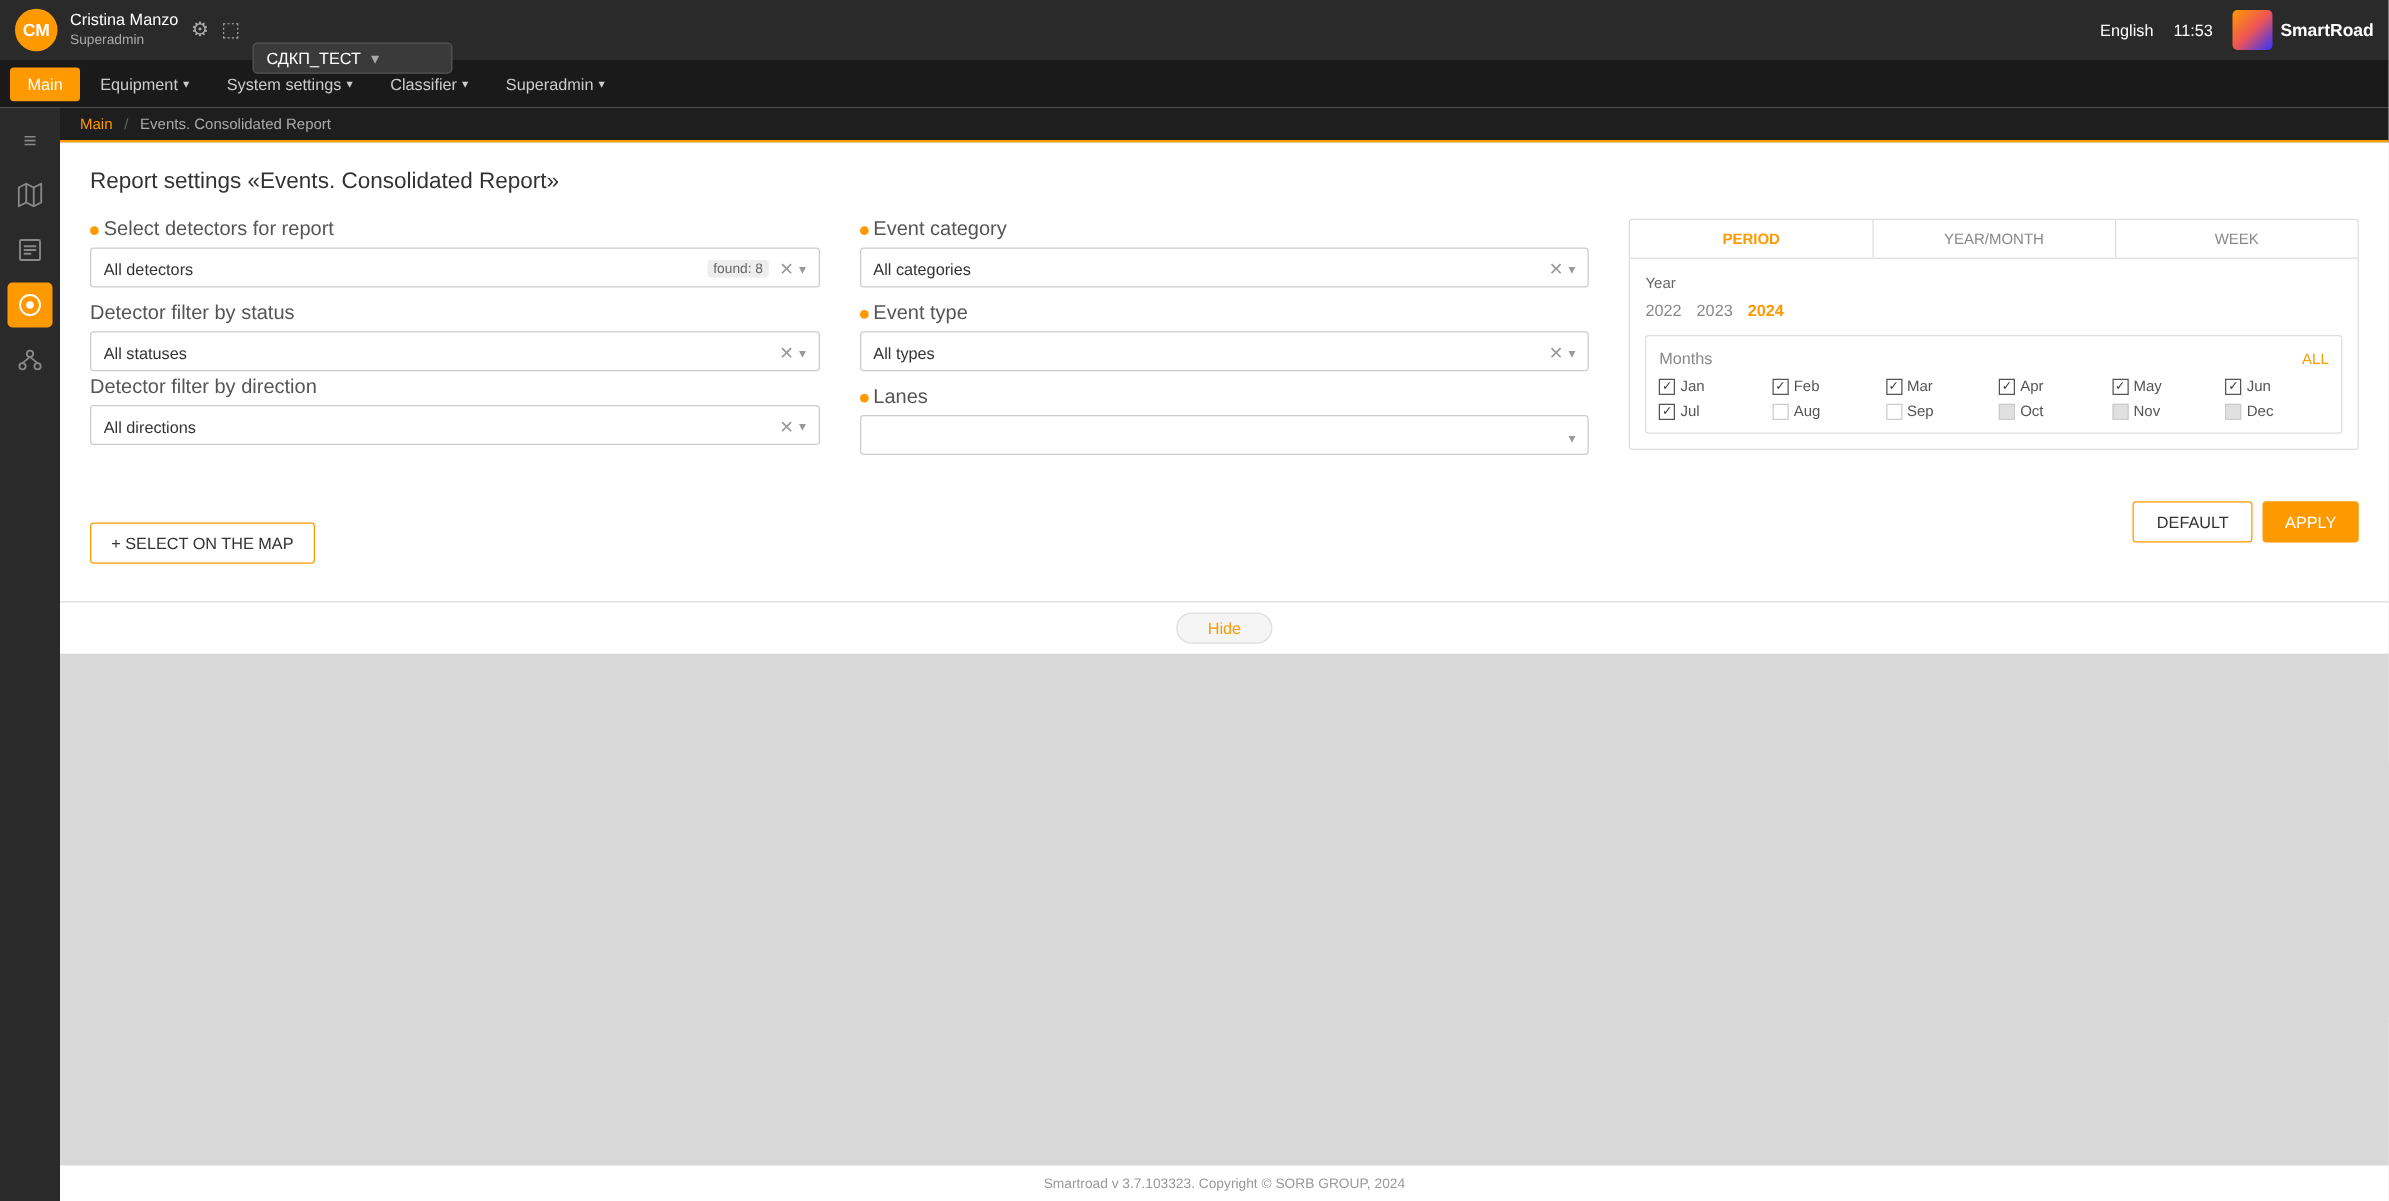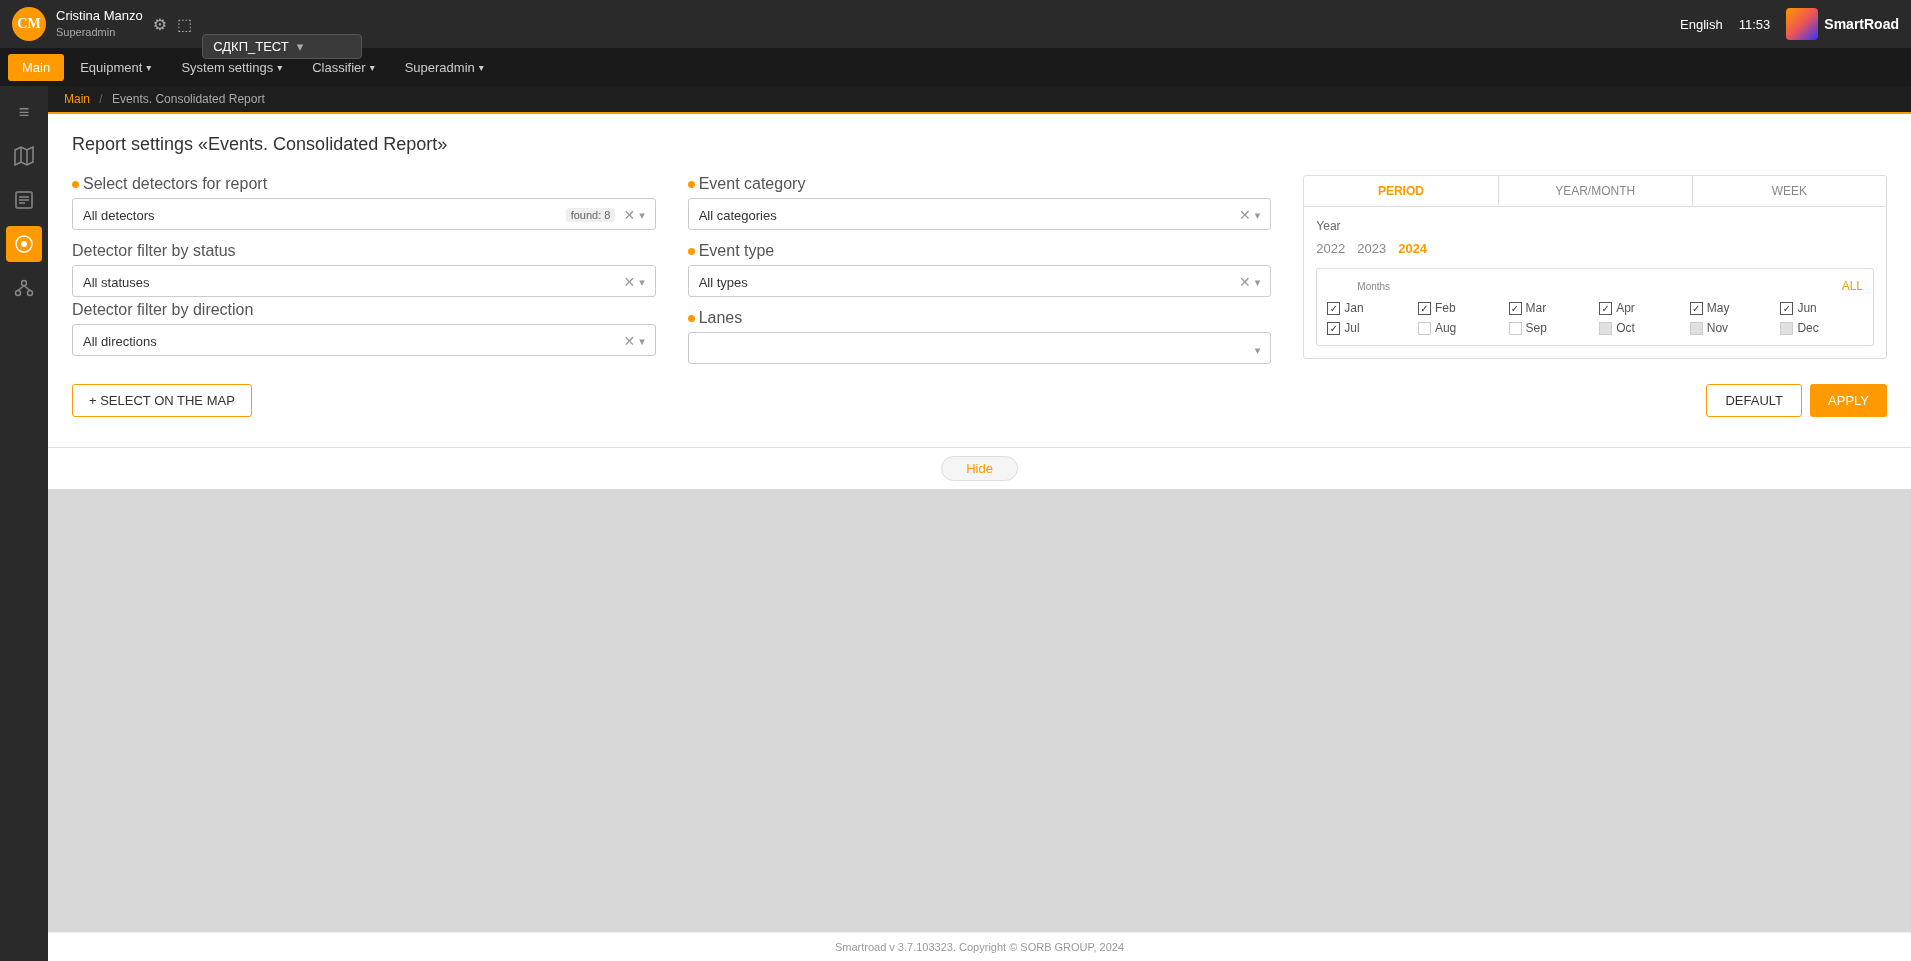--- a/index.html
+++ b/index.html
@@ -18,21 +18,21 @@
       display: flex;
       align-items: center;
       gap: 10px;
       flex: 1;
     }
     .user-avatar {
       width: 34px; height: 34px;
       background: #f90;
       border-radius: 50%;
       display: flex; align-items: center; justify-content: center;
-      color: white; font-weight: bold; font-size: 14px; font-family: Liberation Serif, serif;
+      color: white; font-weight: bold; font-size: 14px;
     }
     .user-info { line-height: 1.3; }
     .user-name { color: #fff; font-size: 13px; font-weight: normal; }
     .user-role { color: #aaa; font-size: 11px; }
     .top-bar-icons { display: flex; gap: 10px; align-items: center; }
     .top-bar-icon { color: #aaa; font-size: 16px; cursor: pointer; }
     .project-selector {
       background: #3a3a3a;
       border: 1px solid #555;
       border-radius: 4px;
@@ -196,21 +196,21 @@
 
     .months-box {
       border: 1px solid #ddd;
       border-radius: 3px;
       padding: 10px;
     }
     .months-header {
       display: flex; justify-content: space-between; align-items: center;
       margin-bottom: 8px;
     }
-    .months-title { font-size: 10px; color: #888; margin-left: 30px; }
+    .months-title { font-size: 13px; color: #888; }
     .months-all { color: #f90; font-size: 12px; cursor: pointer; }
     .months-grid {
       display: grid;
       grid-template-columns: repeat(6, 1fr);
       gap: 6px 8px;
     }
     .month-item {
       display: flex; align-items: center; gap: 4px;
       font-size: 12px; color: #555;
       cursor: pointer;
@@ -234,20 +234,21 @@
       padding-bottom: 10px;
     }
     .btn-select-map {
       border: 1px solid #f90;
       background: transparent;
       color: #333;
       padding: 8px 16px;
       border-radius: 3px;
       cursor: pointer;
       font-size: 13px;
+      margin-top: 34px;
     }
     .btn-group { display: flex; gap: 8px; }
     .btn-default {
       border: 1px solid #f90;
       background: transparent;
       color: #333;
       padding: 8px 18px;
       border-radius: 3px;
       cursor: pointer;
       font-size: 13px;

